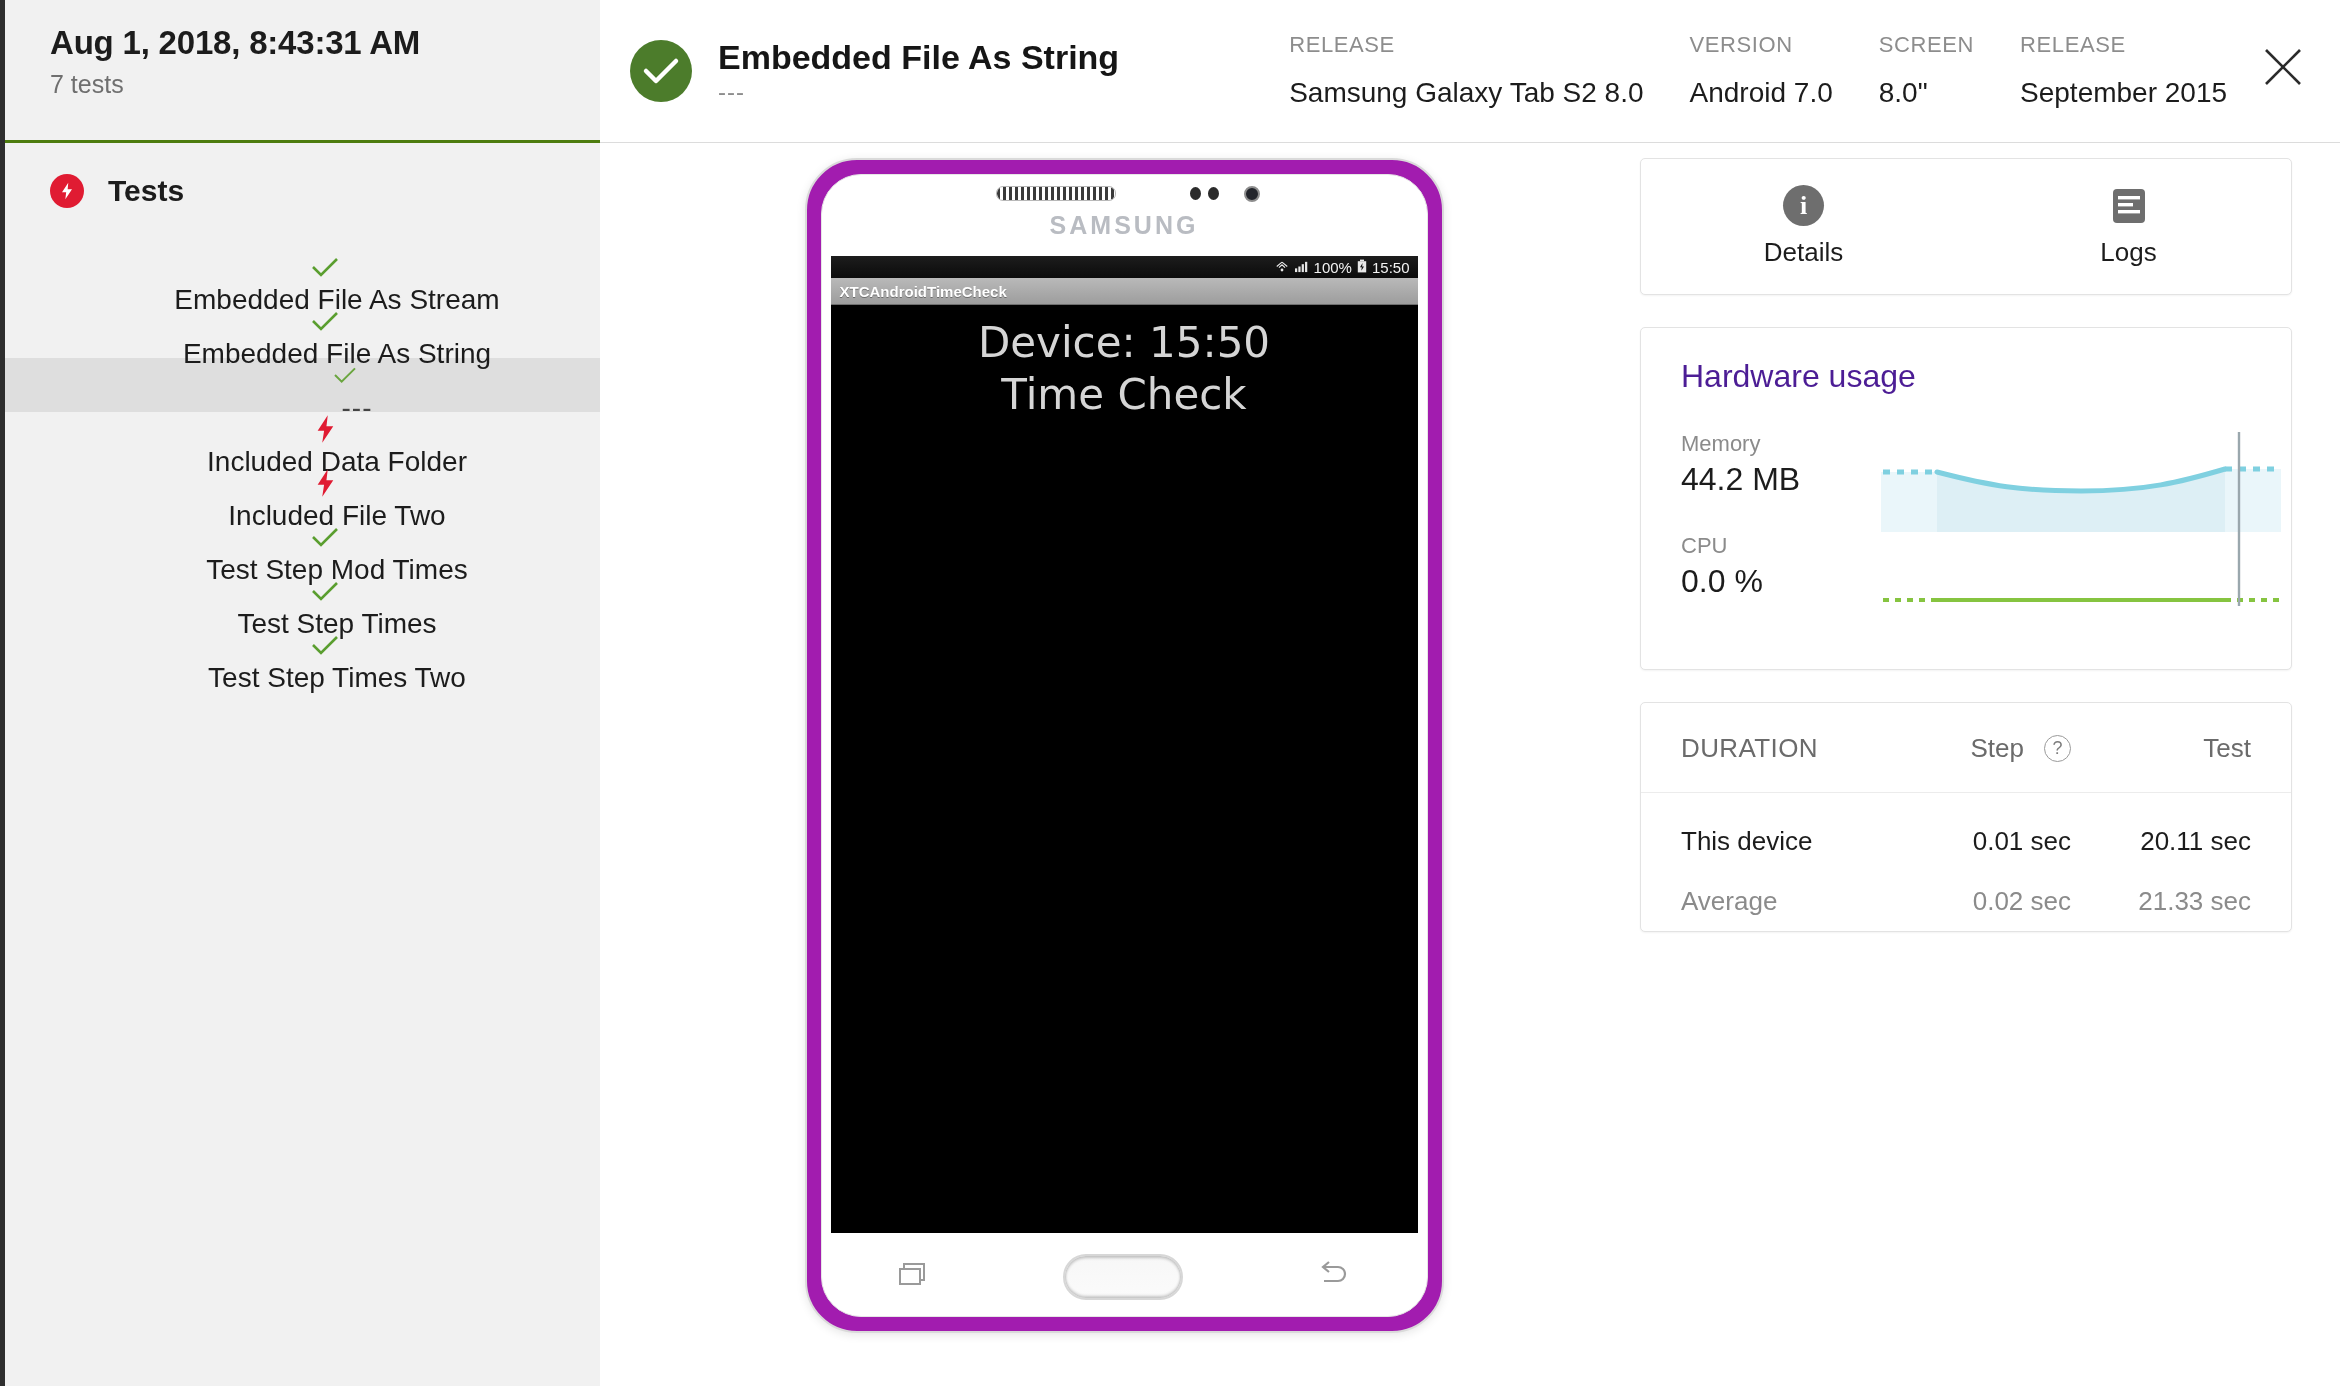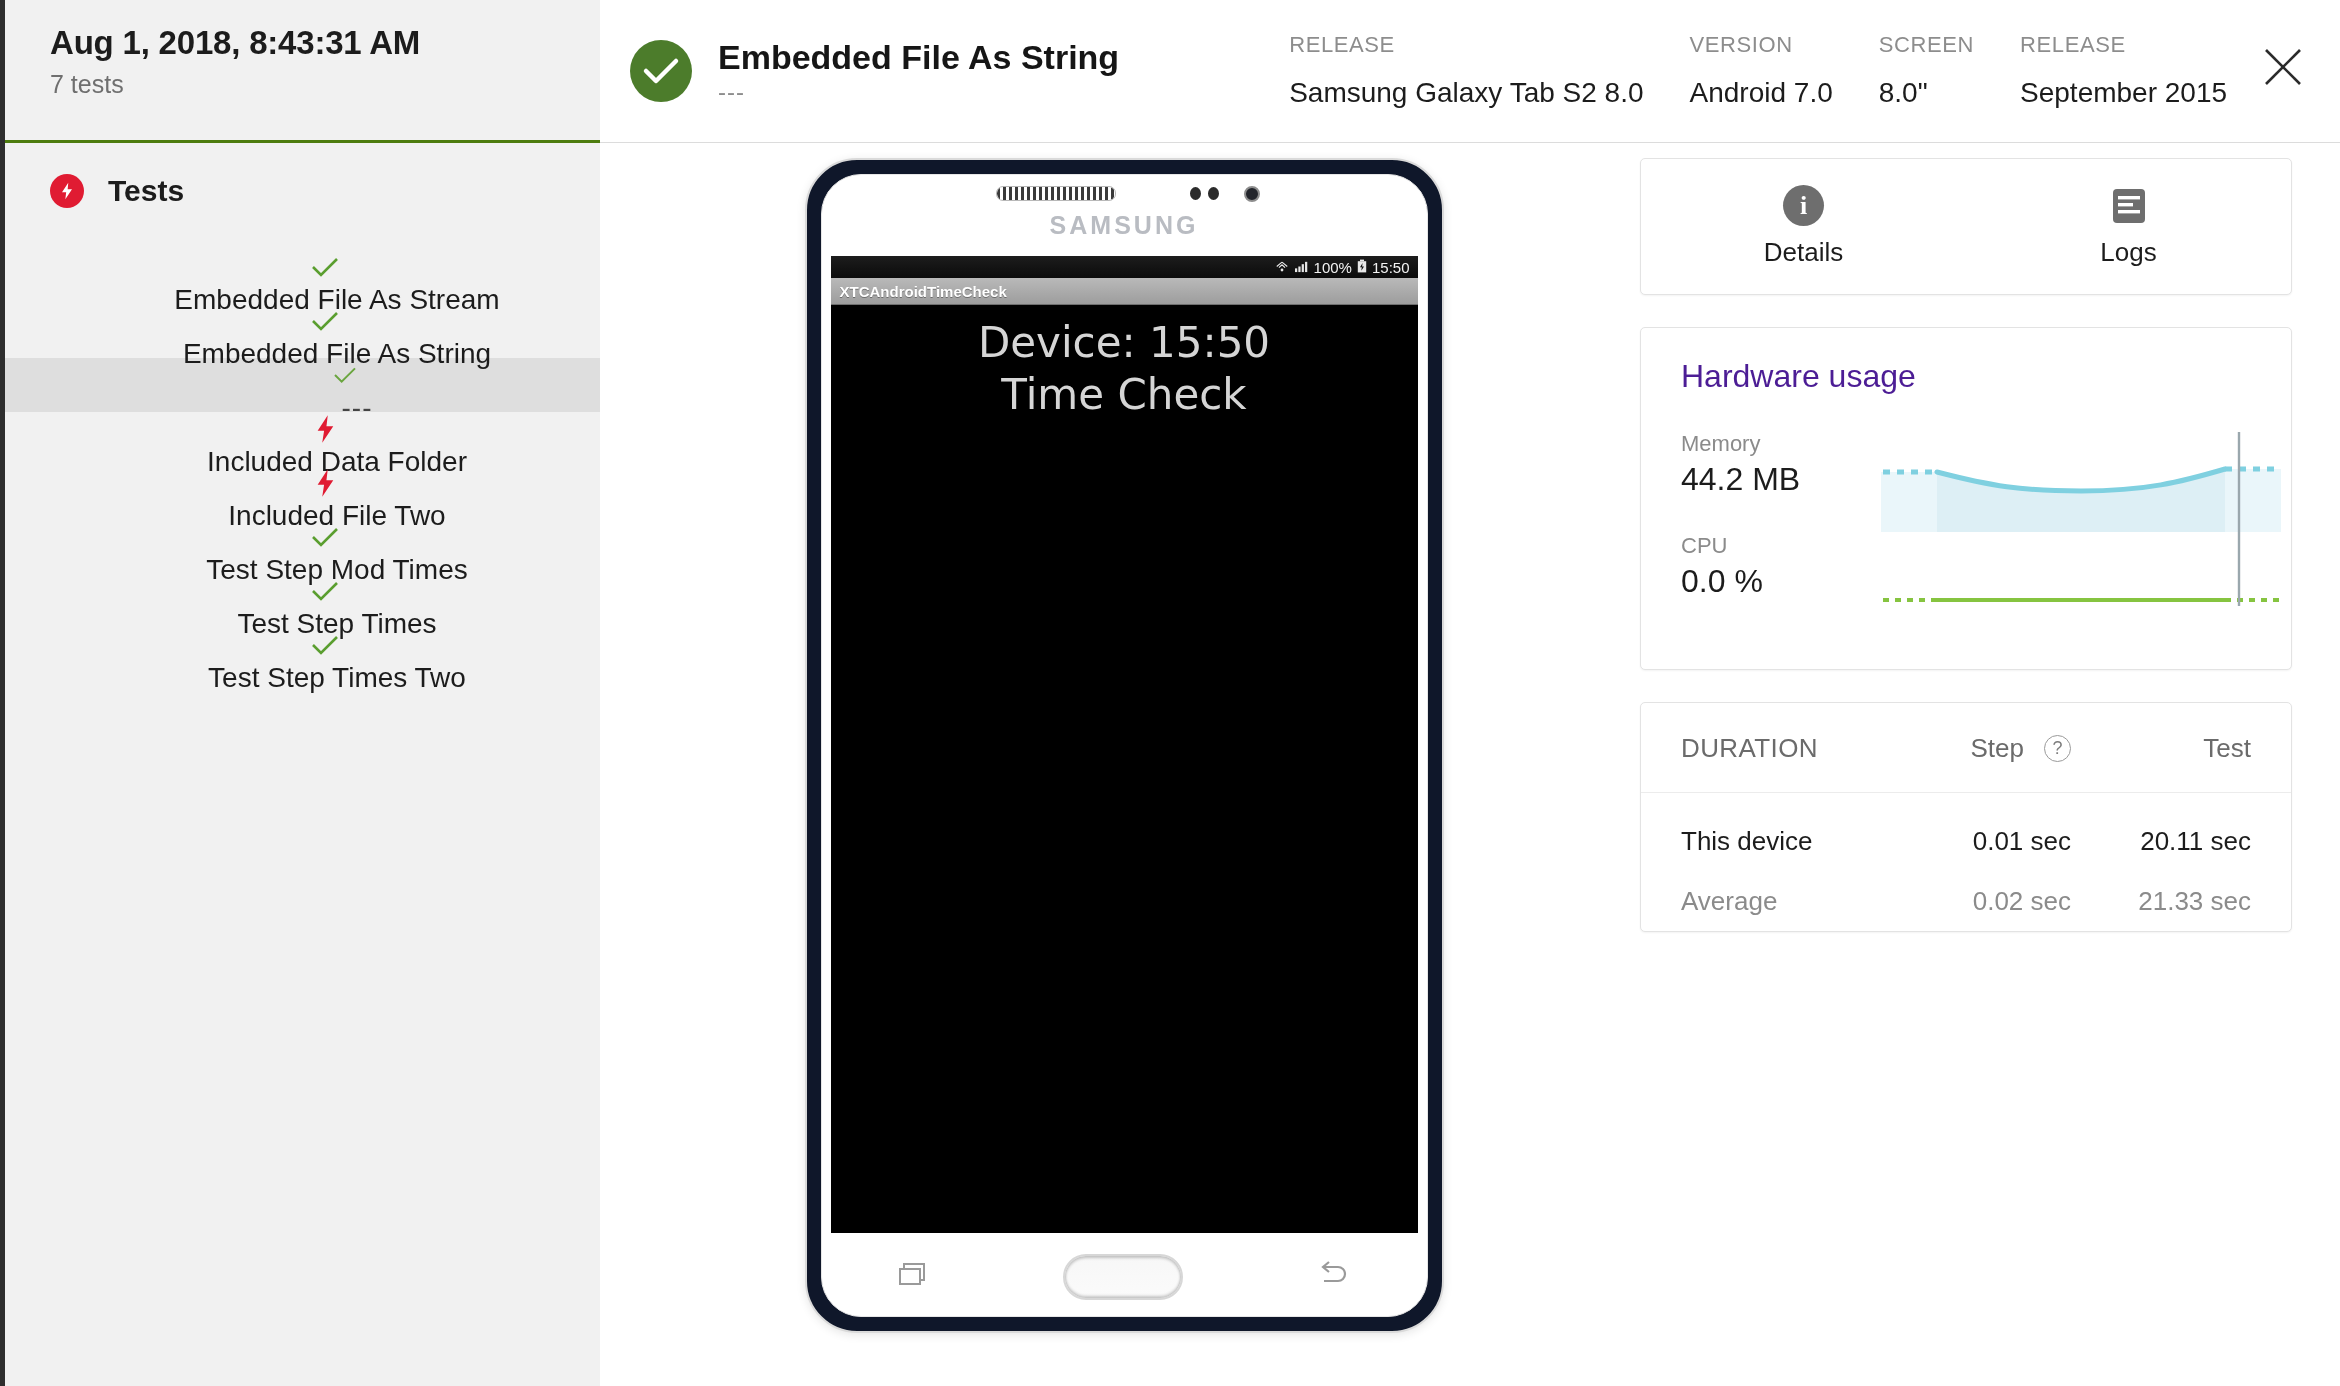--- a/index.html
+++ b/index.html
@@ -195,21 +195,21 @@
     flex: 0 0 700px;
     padding: 15px 48px 0 0;
     box-sizing: border-box;
   }
 
   
   .tablet {
     width: 639px;
     height: 1175px;
     border-radius: 52px;
-    background: #0f172a;
+    background: #a21caf;
     border: 2px solid #dadada;
     box-shadow: 0 2px 10px rgba(0,0,0,0.10);
     box-sizing: border-box;
     position: relative;
     padding: 0;
     margin-left: 8px;
   }
   .tablet-inner {
     position: absolute;
     left: 14px; top: 14px; right: 14px; bottom: 14px;

